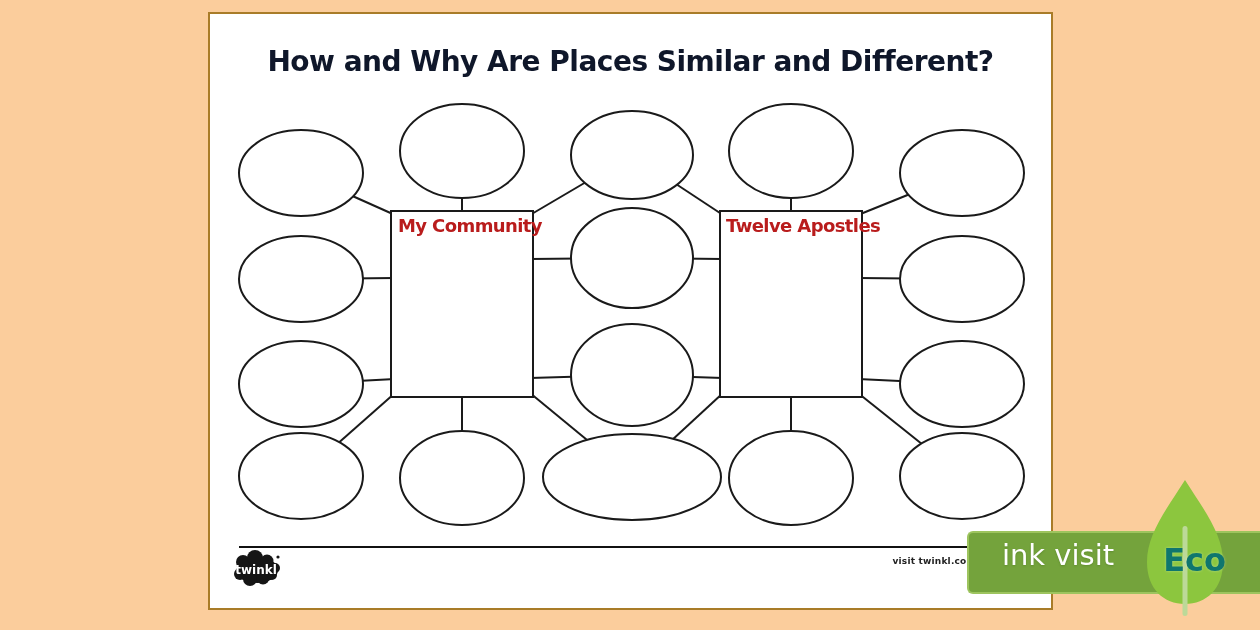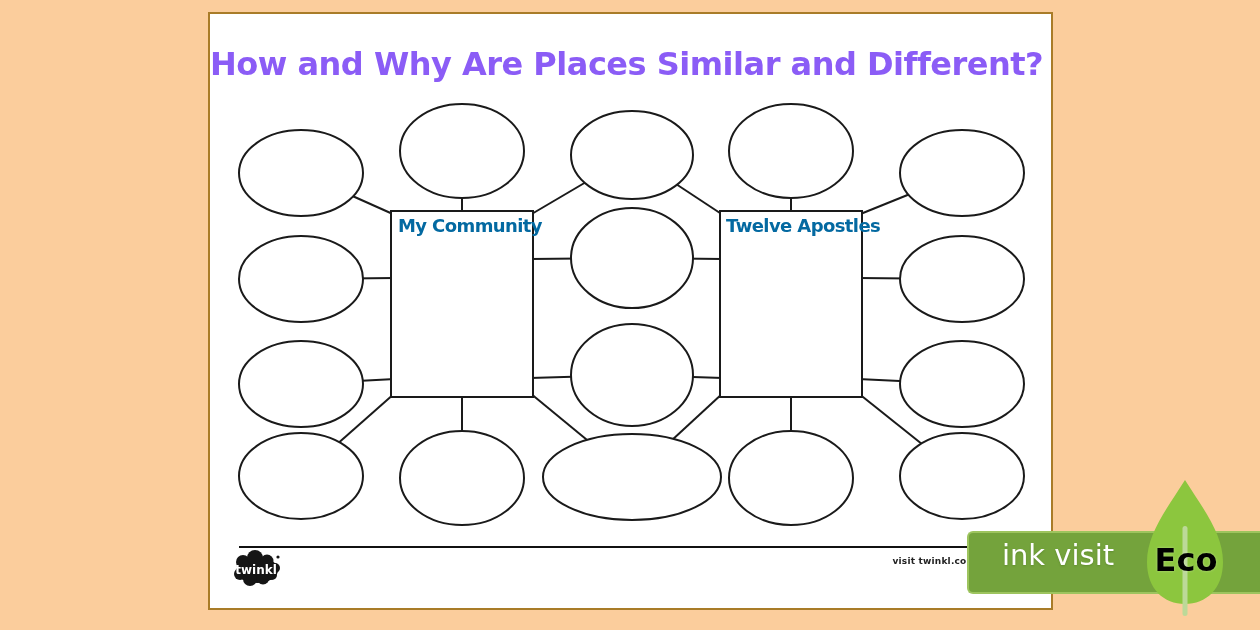--- a/index.html
+++ b/index.html
@@ -7,26 +7,26 @@
     width:1260px;height:630px;overflow:hidden;position:relative;
     background:#fbcd9c;
     font-family:"DejaVu Sans","Liberation Sans",sans-serif;
   }
   .page{
     position:absolute;left:208px;top:12px;width:841px;height:594px;
     background:#ffffff;border:2px solid #a97c28;
   }
   .page-title{
     position:absolute;top:31px;left:0;width:100%;
-    text-align:left;font-size:32px;font-weight:bold;color:#8b5cf6;
+    text-align:center;font-size:28px;font-weight:bold;color:#0f172a;
     letter-spacing:-0.5px;
   }
   .diagram-svg{position:absolute;left:0;top:0;width:841px;height:594px;}
   .box-label{
-    position:absolute;font-size:18px;font-weight:bold;color:#0369a1;
+    position:absolute;font-size:18px;font-weight:bold;color:#b91c1c;
     letter-spacing:-0.6px;white-space:nowrap;
   }
   .box-label.left{left:188px;top:201px;}
   .box-label.right{left:516px;top:201px;}
   .footer-line{
     position:absolute;left:29px;top:532px;width:784px;height:2px;background:#111;
   }
   .visit-text{
     position:absolute;top:542px;right:75px;width:200px;text-align:right;
     font-size:9px;font-weight:bold;color:#222;letter-spacing:0.2px;
@@ -38,21 +38,21 @@
     border-radius:6px 0 0 6px;z-index:5;
   }
   .ink-saving-label{
     position:absolute;left:983px;top:538px;width:150px;z-index:6;
     font-size:29px;color:#ffffff;text-align:center;
     text-shadow:0 1px 2px rgba(40,80,10,0.25);
   }
   .eco-leaf{position:absolute;left:1144px;top:478px;z-index:7;}
   .eco-label{
     position:absolute;left:1146px;top:541px;width:80px;z-index:8;
-    font-size:32px;font-weight:bold;color:#000000;text-align:center;
+    font-size:32px;font-weight:bold;color:#0f766e;text-align:right;
     text-shadow:0 0 3px rgba(255,255,255,0.35);
   }
 </style>
 </head>
 <body>
 
 <div class="page">
 
   <div class="page-title">How and Why Are Places Similar and Different?</div>
 

